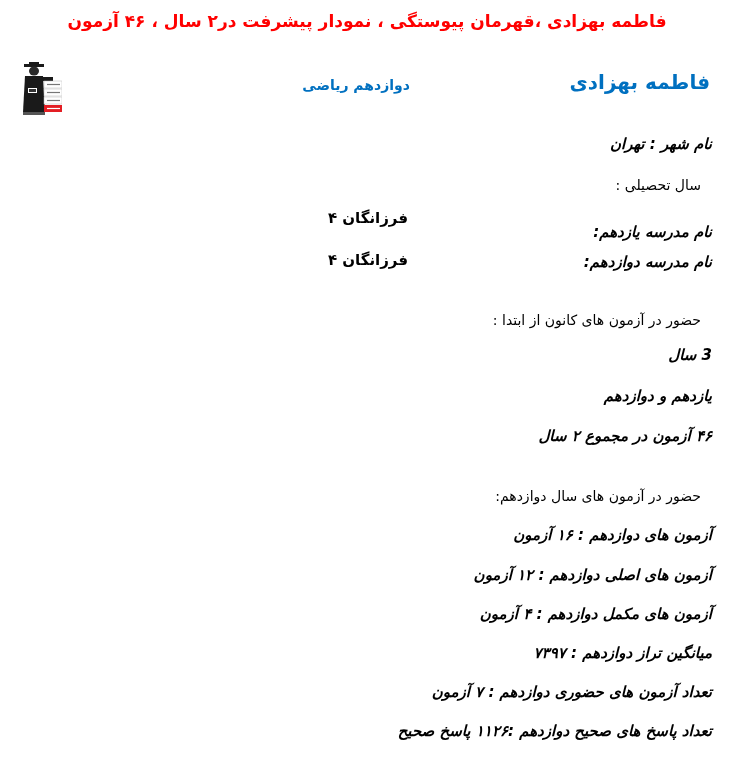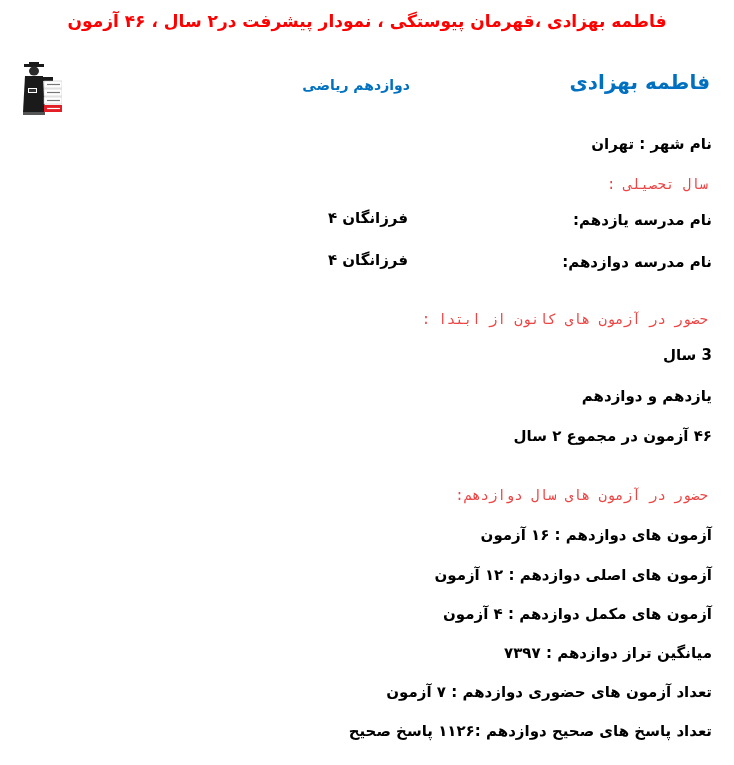--- a/index.html
+++ b/index.html
@@ -51,27 +51,27 @@
       font-size: 14px;
       line-height: 22px;
     }
 
     .line {
       right: 22px;
       color: #000000;
       font-weight: bold;
       font-size: 15px;
       line-height: 24px;
+      font-style: italic;
     }
     .red-head {
-      right: 26px;
-      color: #ef4444;
+      right: 33px;
+      color: #000000;
       font-size: 14px;
       line-height: 22px;
-      font-family: Liberation Mono, monospace;
     }
     .val-left {
       right: 326px;
       color: #000000;
       font-weight: bold;
       font-size: 15px;
       line-height: 24px;
     }
   </style>
 </head>
@@ -107,21 +107,21 @@
   </svg>
 </div>
 
 <div class="abs name-title">فاطمه بهزادی</div>
 <div class="abs grade-sub">دوازدهم ریاضی</div>
 
 <div class="abs line" style="top:132px;">نام شهر : تهران</div>
 
 <div class="abs red-head" style="top:174px;">سال تحصیلی :</div>
 
-<div class="abs line" style="top:208px;">نام مدرسه یازدهم:</div>
+<div class="abs line" style="top:220px;">نام مدرسه یازدهم:</div>
 <div class="abs val-left" style="top:206px;">فرزانگان ۴</div>
 
 <div class="abs line" style="top:250px;">نام مدرسه دوازدهم:</div>
 <div class="abs val-left" style="top:248px;">فرزانگان ۴</div>
 
 <div class="abs red-head" style="top:309px;">حضور در آزمون های کانون از ابتدا :</div>
 <div class="abs line" style="top:343px;">3 سال</div>
 <div class="abs line" style="top:384px;">یازدهم و دوازدهم</div>
 <div class="abs line" style="top:424px;">۴۶ آزمون در مجموع ۲ سال</div>
 

